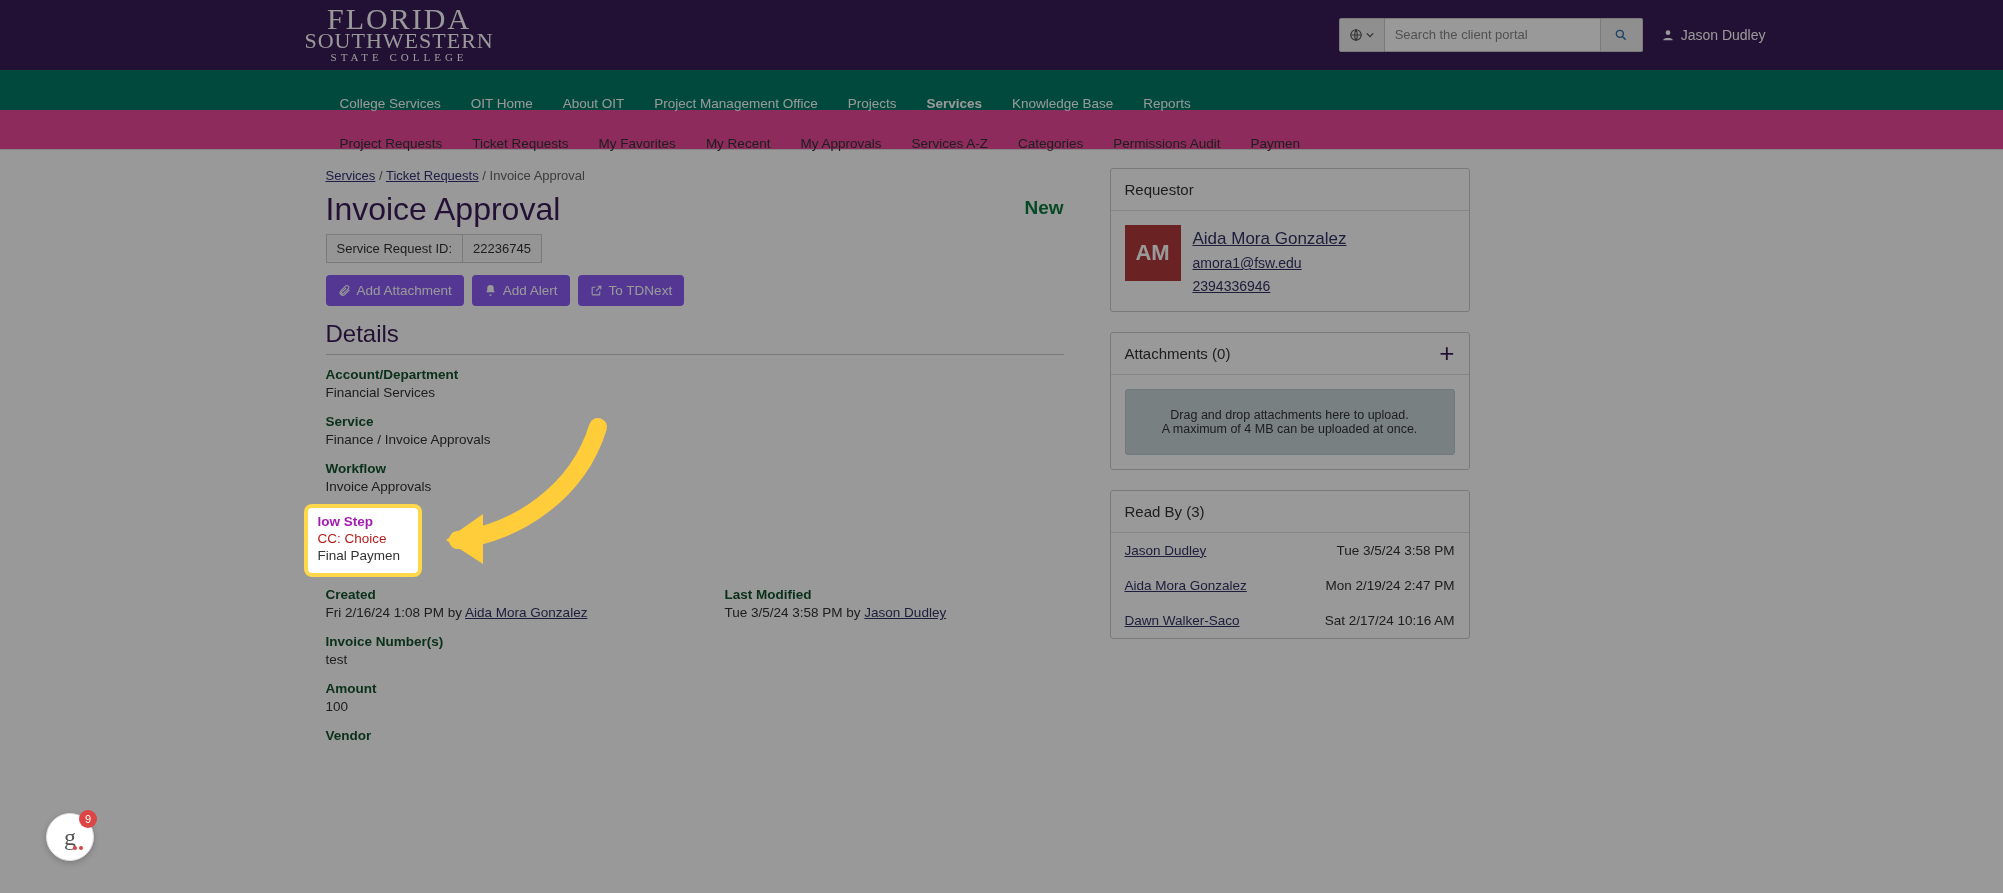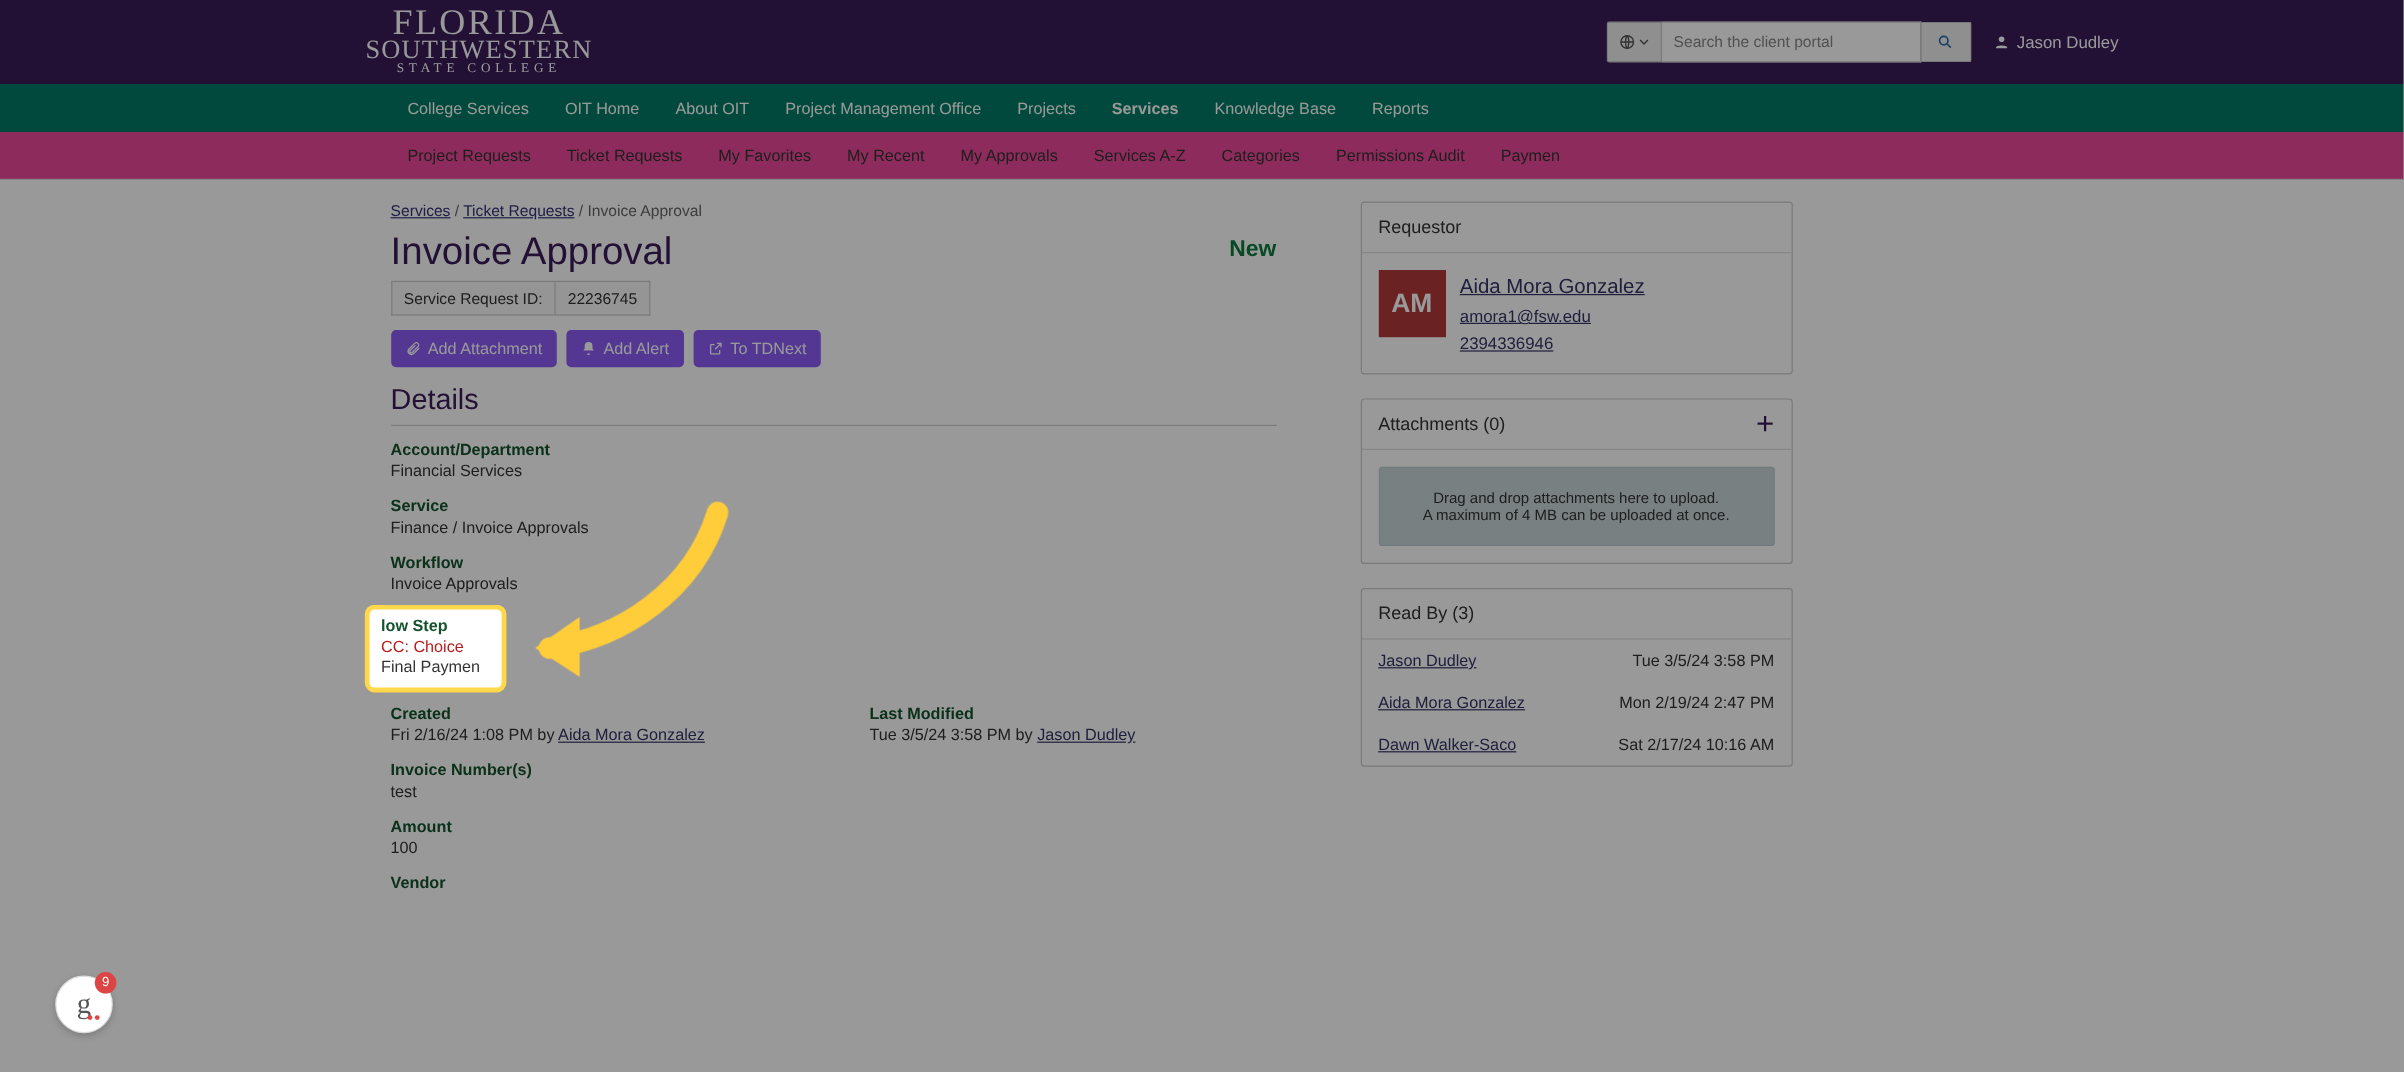--- a/index.html
+++ b/index.html
@@ -17,29 +17,29 @@
   .top-right { margin-left: auto; display: flex; align-items: center; gap: 18px; }
   .search-group { display: flex; height: 34px; }
   .search-scope { width: 46px; background: #efefef; border: 1px solid #ccc; display: flex; align-items: center; justify-content: center; gap: 3px; border-radius: 2px 0 0 2px; }
   .search-input { width: 216px; border: 1px solid #ccc; border-left: none; padding: 0 10px; font-size: 13px; color: #666; }
   .search-input::placeholder { color: #888; }
   .search-btn { width: 42px; background: #efefef; border: 1px solid #ccc; border-left: none; display: flex; align-items: center; justify-content: center; border-radius: 0 2px 2px 0; }
   .user { color: #fff; display: flex; align-items: center; gap: 6px; font-size: 14px; }
 
   
   .nav1 { background: #007a64; height: 40px; display: flex; justify-content: center; }
-  .nav1-inner, .nav2-inner { width: 1560px; max-width: 100%; display: flex; align-items: center; padding: 0 16px 0 104px; gap: 2px; }
+  .nav1-inner, .nav2-inner { width: 1560px; max-width: 100%; display: flex; align-items: flex-start; padding: 0 16px 0 104px; gap: 2px; margin-top: 16px; }
   .nav1 a { color: #fff; padding: 10px 14px; font-size: 13.5px; }
   .nav1 a.active { font-weight: bold; }
   .nav2 { background: #ec4899; height: 40px; border-bottom: 1px solid #ddd; display: flex; justify-content: center; }
   .nav2 a { color: #333; padding: 10px 14px; font-size: 13.5px; }
 
   
   .page { display: flex; justify-content: center; }
-  .page-inner { width: 1560px; max-width: 100%; padding: 18px 16px 40px 104px; display: flex; gap: 70px; }
+  .page-inner { width: 1560px; max-width: 100%; padding: 18px 16px 40px 104px; display: flex; gap: 46px; }
   .main { flex: 1; max-width: 738px; }
   .side { width: 360px; }
 
   .breadcrumb { color: #666; font-size: 13px; margin-bottom: 8px; }
   .breadcrumb a { color: #337; text-decoration: underline; }
   .title-row { display: flex; align-items: flex-start; justify-content: space-between; }
   .page-title { color: #3b1b59; font-size: 32px; font-weight: 400; margin-bottom: 6px; }
   .new-link { color: #0b7a3d; font-size: 19px; font-weight: 600; margin-top: 6px; }
   .srid { display: inline-flex; margin-bottom: 12px; }
   .srid span { display: inline-block; padding: 6px 10px; border: 1px solid #ccc; background: #f8f8f8; font-size: 13px; }
@@ -54,21 +54,21 @@
   .field { margin-bottom: 14px; }
   .field-label { font-weight: bold; font-size: 13.5px; color: #14532d; }
   .field-val { font-size: 13.5px; color: #333; margin-top: 3px; }
   .inline-link { color: #336; text-decoration: underline; }
   .two-col { display: flex; gap: 60px; }
   .two-col > div { flex: 1; }
 
   
   .hilite-wrap { position: relative; z-index: 60; margin: 0 0 14px -18px; }
   .hilite { background: #fff; border-radius: 4px; box-shadow: 0 0 0 4px #ffd74a; padding: 6px 10px 8px; width: 110px; overflow: hidden; white-space: nowrap; }
-  .hilite .cut { color: #14532d; font-size: 13.5px; font-weight: bold; }
+  .hilite .cut { color: #a21caf; font-size: 13.5px; font-weight: bold; }
   .hilite .cclink { color: #b91c1c; font-size: 13.5px; display: block; margin: 2px 0; }
   .arrow { position: absolute; left: 120px; top: -96px; width: 220px; height: 180px; z-index: 60; pointer-events: none; }
 
   
   .panel { border: 1px solid #ccc; border-radius: 3px; background: #fff; margin-bottom: 20px; }
   .panel-h { padding: 12px 14px; border-bottom: 1px solid #e0e0e0; font-size: 15px; color: #333; display: flex; align-items: center; justify-content: space-between; }
   .panel-b { padding: 14px; }
   .req-row { display: flex; gap: 12px; }
   .avatar { width: 56px; height: 56px; background: #b33a3a; color: #fff; display: flex; align-items: center; justify-content: center; font-size: 22px; font-weight: 600; }
   .req-info a { color: #336; text-decoration: underline; display: block; font-size: 14px; line-height: 1.6; }

